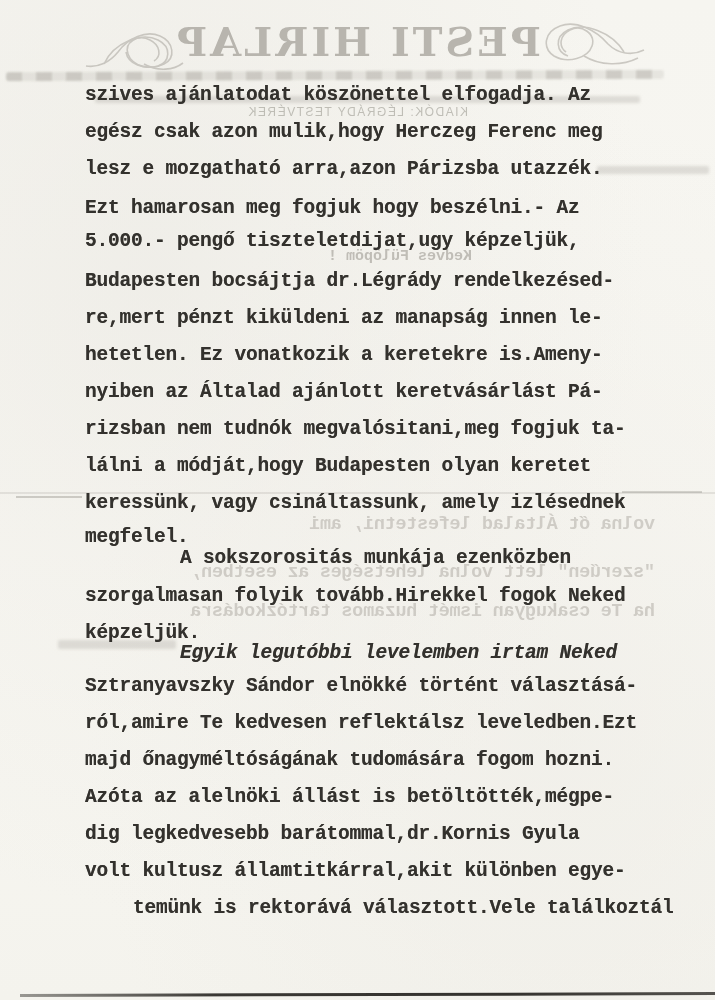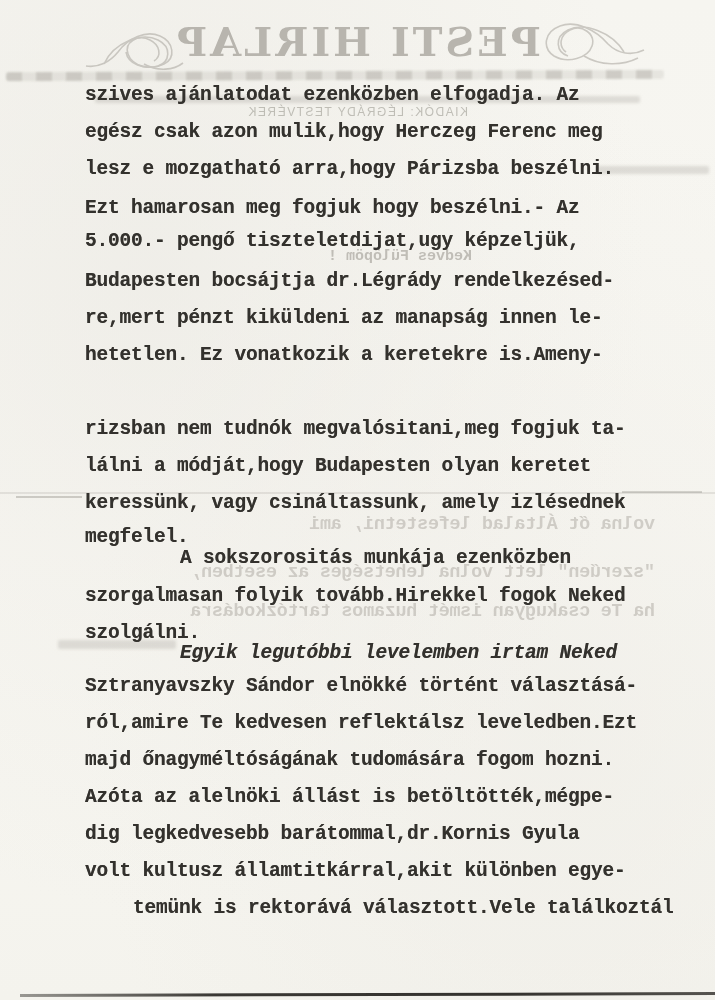--- a/index.html
+++ b/index.html
@@ -116,35 +116,36 @@
   <div class="bleed-greeting">Kedves Fülöpöm !</div>
   <div class="bleed-line bleed-a">volna őt Általad lefestetni, ami</div>
   <div class="bleed-line bleed-b">"szerűen" lett volna lehetséges az esetben,</div>
   <div class="bleed-line bleed-c">ha Te csakugyan ismét huzamos tartózkodásra</div>
 
   <div class="fold-line"></div>
   <div class="fold-dash-l"></div>
   <div class="fold-dash-r"></div>
 
   <div class="typed-text">
-      <div class="typed-line" style="top: 82px;">szives ajánlatodat ezenközben elfogadja. Az</div>
+      <div class="typed-line" style="top: 82px;">szives ajánlatodat köszönettel elfogadja. Az</div>
       <div class="typed-line" style="top: 119px;">egész csak azon mulik,hogy Herczeg Ferenc meg</div>
-      <div class="typed-line" style="top: 156px;">lesz e mozgatható arra,hogy Párizsba beszélni.</div>
+      <div class="typed-line" style="top: 156px;">lesz e mozgatható arra,azon Párizsba utazzék.</div>
       <div class="typed-line" style="top: 195px;">Ezt hamarosan meg fogjuk hogy beszélni.- Az</div>
       <div class="typed-line" style="top: 228px;">5.000.- pengő tiszteletdijat,ugy képzeljük,</div>
       <div class="typed-line" style="top: 268px;">Budapesten bocsájtja dr.Légrády rendelkezésed-</div>
       <div class="typed-line" style="top: 305px;">re,mert pénzt kiküldeni az manapság innen le-</div>
       <div class="typed-line" style="top: 342px;">hetetlen. Ez vonatkozik a keretekre is.Ameny-</div>
+      <div class="typed-line" style="top: 379px;">nyiben az Általad ajánlott keretvásárlást Pá-</div>
       <div class="typed-line" style="top: 416px;">rizsban nem tudnók megvalósitani,meg fogjuk ta-</div>
       <div class="typed-line" style="top: 453px;">lálni a módját,hogy Budapesten olyan keretet</div>
       <div class="typed-line" style="top: 490px;">keressünk, vagy csináltassunk, amely izlésednek</div>
       <div class="typed-line" style="top: 524px; text-align: right;">megfelel.</div>
       <div class="typed-line indent" style="top: 545px;">A sokszorositás munkája ezenközben</div>
       <div class="typed-line" style="top: 583px;">szorgalmasan folyik tovább.Hirekkel fogok Neked</div>
-      <div class="typed-line" style="top: 620px;">szolgálni.</div>
+      <div class="typed-line" style="top: 620px;">képzeljük.</div>
       <div class="typed-line indent" style="top: 640px; font-style: italic;">Egyik legutóbbi levelemben irtam Neked</div>
       <div class="typed-line" style="top: 673px;">Sztranyavszky Sándor elnökké történt választásá-</div>
       <div class="typed-line" style="top: 710px;">ról,amire Te kedvesen reflektálsz leveledben.Ezt</div>
       <div class="typed-line" style="top: 747px;">majd őnagyméltóságának tudomására fogom hozni.</div>
       <div class="typed-line" style="top: 784px;">Azóta az alelnöki állást is betöltötték,mégpe-</div>
       <div class="typed-line" style="top: 821px;">dig legkedvesebb barátommal,dr.Kornis Gyula</div>
       <div class="typed-line" style="top: 858px;">volt kultusz államtitkárral,akit különben egye-</div>
       <div class="typed-line" style="top: 895px; margin-left: 48px;">temünk is rektorává választott.Vele találkoztál</div>
     </div>
 

